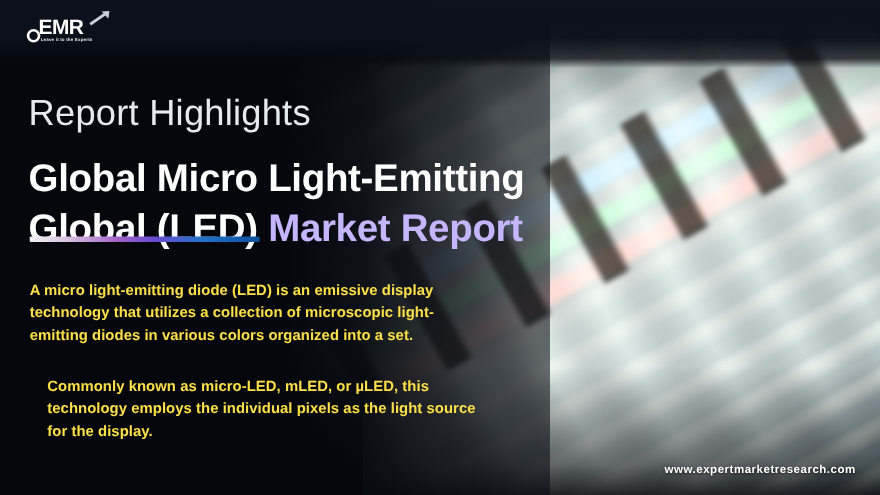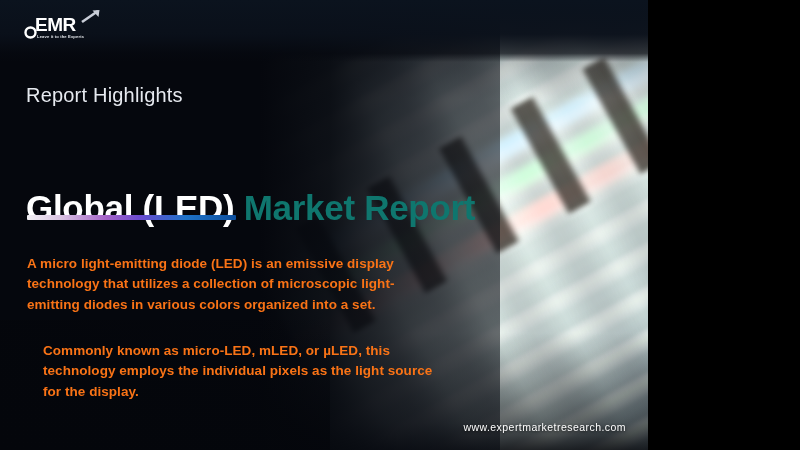--- a/index.html
+++ b/index.html
@@ -2,21 +2,21 @@
 <html><head>
 <meta charset="utf-8">
 <style>
   html, body {
     margin: 0;
     padding: 0;
     background: #000;
   }
   #banner {
     position: relative;
-    width: 648px;
+    width: 800px;
     height: 450px;
     overflow: hidden;
     background: #05070d;
     font-family: "Liberation Sans", sans-serif;
     -webkit-font-smoothing: antialiased;
   }
 
   
   .photo {
     position: absolute;
@@ -188,38 +188,38 @@
   .logo {
     position: absolute;
     left: 22px; top: 8px;
     width: 92px; height: 32px;
   }
   .logo svg { display: block; }
 
   .eyebrow {
     position: absolute;
     left: 26px; top: 84px;
-    font-size: 20px;
+    font-size: 33px;
     font-weight: 300;
     letter-spacing: 0.2px;
     color: #e6e9ef;
     white-space: nowrap;
   }
 
   .title {
     position: absolute;
     left: 26px; top: 118px;
     width: 470px;
     font-size: 35px;
     font-weight: 700;
     line-height: 1.26;
     color: #ffffff;
     letter-spacing: -0.3px;
   }
-  .title .accent { color: #0f766e; }
+  .title .accent { color: #c4b5fd; }
 
   .divider {
     position: absolute;
     left: 27px; top: 215px;
     width: 209px; height: 5px;
     border-radius: 1px;
     background: linear-gradient(to right,
       #f2f0f4 0%,
       #d9c3e2 16%,
       #a463c8 38%,
@@ -228,31 +228,31 @@
       #0d4f9e 100%);
   }
 
   .para {
     position: absolute;
     left: 27px;
     width: 400px;
     font-size: 13.5px;
     font-weight: 700;
     line-height: 1.53;
-    color: #f97316;
+    color: #fde047;
     letter-spacing: 0.05px;
   }
   .para-1 { top: 240px; }
   .para-2 { top: 327px; margin-left: 16px; }
 
   .url {
     position: absolute;
     right: 22px; bottom: 17px;
     font-size: 10.5px;
-    font-weight: 400;
+    font-weight: 700;
     letter-spacing: 0.45px;
     color: #ffffff;
     text-shadow: 0 1px 3px rgba(0,0,0,0.75);
     white-space: nowrap;
   }
 </style>
 </head>
 <body>
 
 <div id="banner">
@@ -280,21 +280,21 @@
         <path d="M70.5 2.5 L77.5 2 L76.5 9 Z" fill="#c9ced8"></path>
         <circle cx="8.5" cy="24.5" r="5" fill="none" stroke="#ffffff" stroke-width="2.4"></circle>
         <text x="13" y="23" font-family="'Liberation Sans', sans-serif" font-size="19" font-weight="700" fill="#ffffff" letter-spacing="-0.5">EMR</text>
         <text x="15" y="29.5" font-family="'Liberation Sans', sans-serif" font-size="4.1" font-weight="700" fill="#e2e5ea" letter-spacing="0.15">Leave it to the Experts</text>
       </svg>
     </div>
 
     <div class="eyebrow">Report Highlights</div>
 
     <h1 class="title">
-      <br>
+      <span>Global Micro Light-Emitting</span><br>
       <span>Global (LED) </span><span class="accent">Market Report</span>
     </h1>
 
     <div class="divider"></div>
 
     <p class="para para-1">A micro light-emitting diode (LED) is an emissive display technology that utilizes a collection of microscopic light-emitting diodes in various colors organized into a set.</p>
     <p class="para para-2">Commonly known as micro-LED, mLED, or µLED, this technology employs the individual pixels as the light source for the display.</p>
 
     <div class="url">www.expertmarketresearch.com</div>
 

